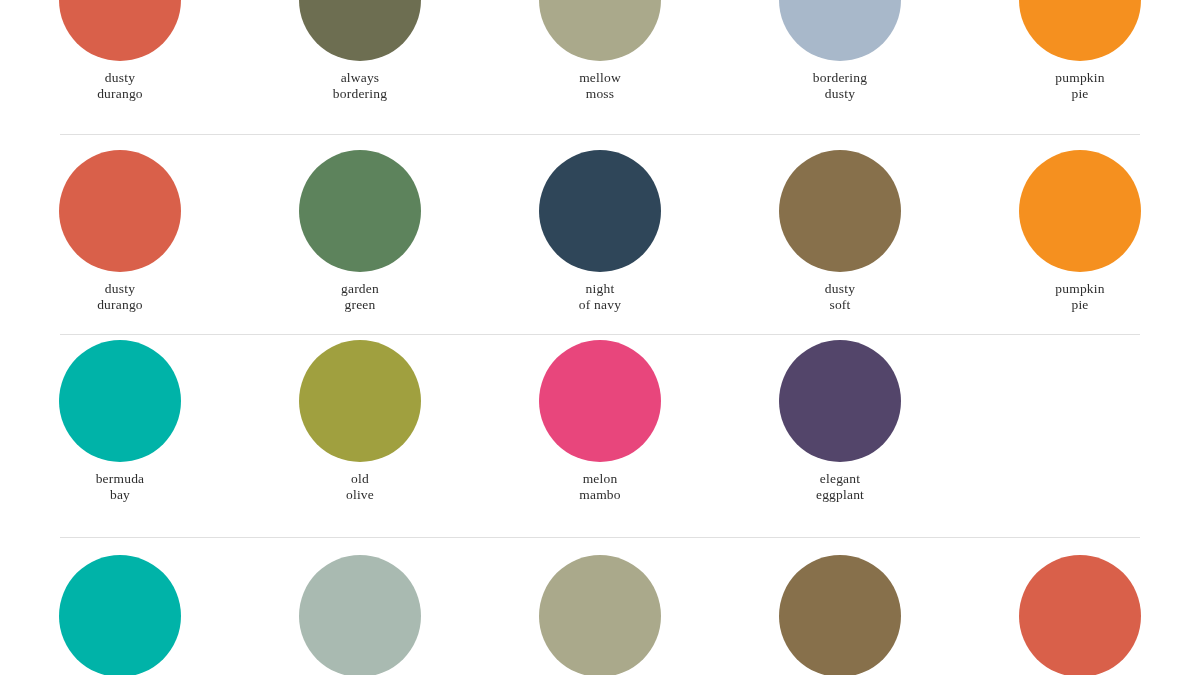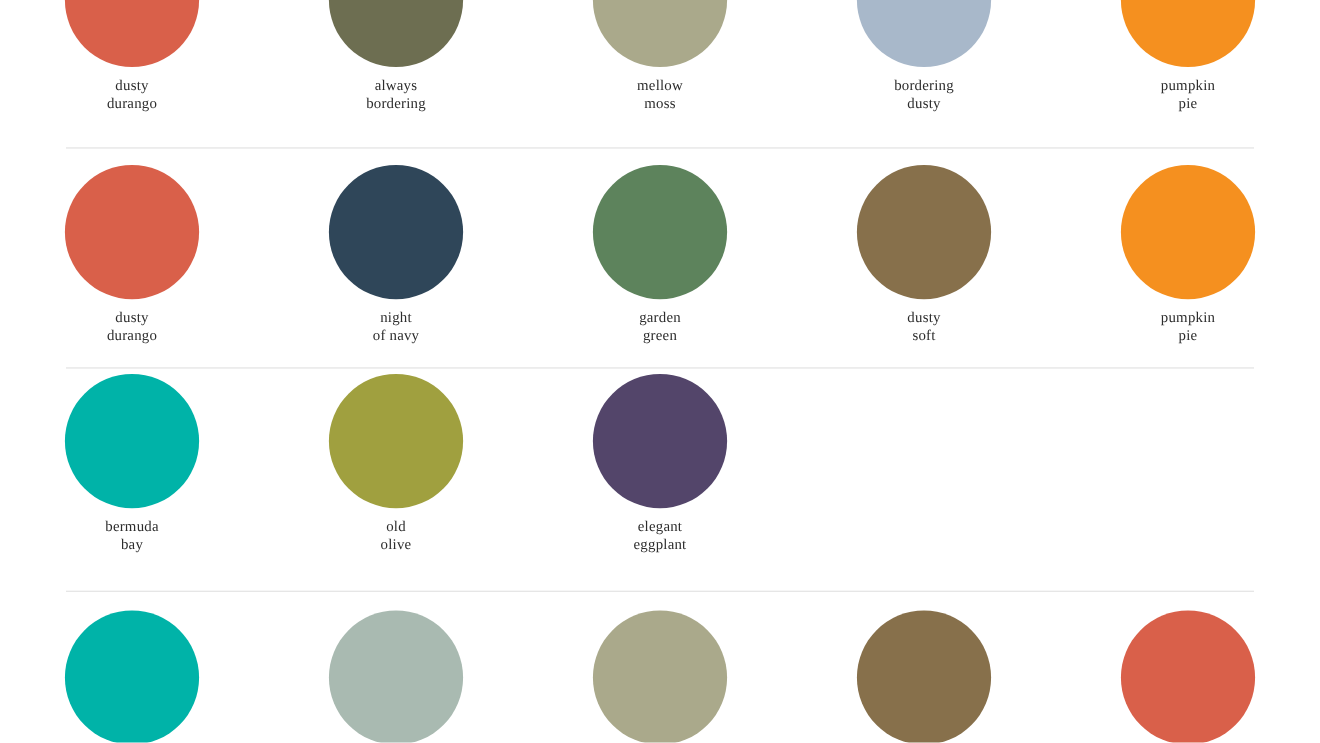--- a/index.html
+++ b/index.html
@@ -126,34 +126,34 @@
     <div class="row-divider" style="position: absolute; left: 60px; top: 134px; background: rgb(224, 224, 224);"></div>
     <div class="swatch-row" style="position: absolute; left: 0px; top: 150px;">
       <div class="swatch-cell">
         <div class="swatch-circle" title="#d9604a" style="width: 122px; height: 122px; background: rgb(217, 96, 74);"></div>
         <div class="swatch-label">
           <span class="lbl-line">dusty</span>
           <span class="lbl-line">durango</span>
         </div>
       </div>
       <div class="swatch-cell">
+        <div class="swatch-circle" title="#5d835c" style="width: 122px; height: 122px; background: rgb(93, 131, 92);"></div>
+        <div class="swatch-label">
+          <span class="lbl-line">garden</span>
+          <span class="lbl-line">green</span>
+        </div>
+      </div>
+      <div class="swatch-cell">
         <div class="swatch-circle" title="#2f4659" style="width: 122px; height: 122px; background: rgb(47, 70, 89);"></div>
         <div class="swatch-label">
           <span class="lbl-line">night</span>
           <span class="lbl-line">of navy</span>
         </div>
       </div>
       <div class="swatch-cell">
-        <div class="swatch-circle" title="#5d835c" style="width: 122px; height: 122px; background: rgb(93, 131, 92);"></div>
-        <div class="swatch-label">
-          <span class="lbl-line">garden</span>
-          <span class="lbl-line">green</span>
-        </div>
-      </div>
-      <div class="swatch-cell">
         <div class="swatch-circle" title="#87704b" style="width: 122px; height: 122px; background: rgb(135, 112, 75);"></div>
         <div class="swatch-label">
           <span class="lbl-line">dusty</span>
           <span class="lbl-line">soft</span>
         </div>
       </div>
       <div class="swatch-cell">
         <div class="swatch-circle" title="#f5901f" style="width: 122px; height: 122px; background: rgb(245, 144, 31);"></div>
         <div class="swatch-label">
           <span class="lbl-line">pumpkin</span>
@@ -171,20 +171,27 @@
         </div>
       </div>
       <div class="swatch-cell">
         <div class="swatch-circle" title="#a0a03f" style="width: 122px; height: 122px; background: rgb(160, 160, 63);"></div>
         <div class="swatch-label">
           <span class="lbl-line">old</span>
           <span class="lbl-line">olive</span>
         </div>
       </div>
       <div class="swatch-cell">
+        <div class="swatch-circle" title="#e8467c" style="width: 122px; height: 122px; background: rgb(232, 70, 124);"></div>
+        <div class="swatch-label">
+          <span class="lbl-line">melon</span>
+          <span class="lbl-line">mambo</span>
+        </div>
+      </div>
+      <div class="swatch-cell">
         <div class="swatch-circle" title="#53456a" style="width: 122px; height: 122px; background: rgb(83, 69, 106);"></div>
         <div class="swatch-label">
           <span class="lbl-line">elegant</span>
           <span class="lbl-line">eggplant</span>
         </div>
       </div>
       <div class="swatch-cell empty">
         <div class="swatch-circle" title="transparent" style="width: 122px; height: 122px; background: transparent;"></div>
         <div class="swatch-label">
           <span class="lbl-line"></span>

